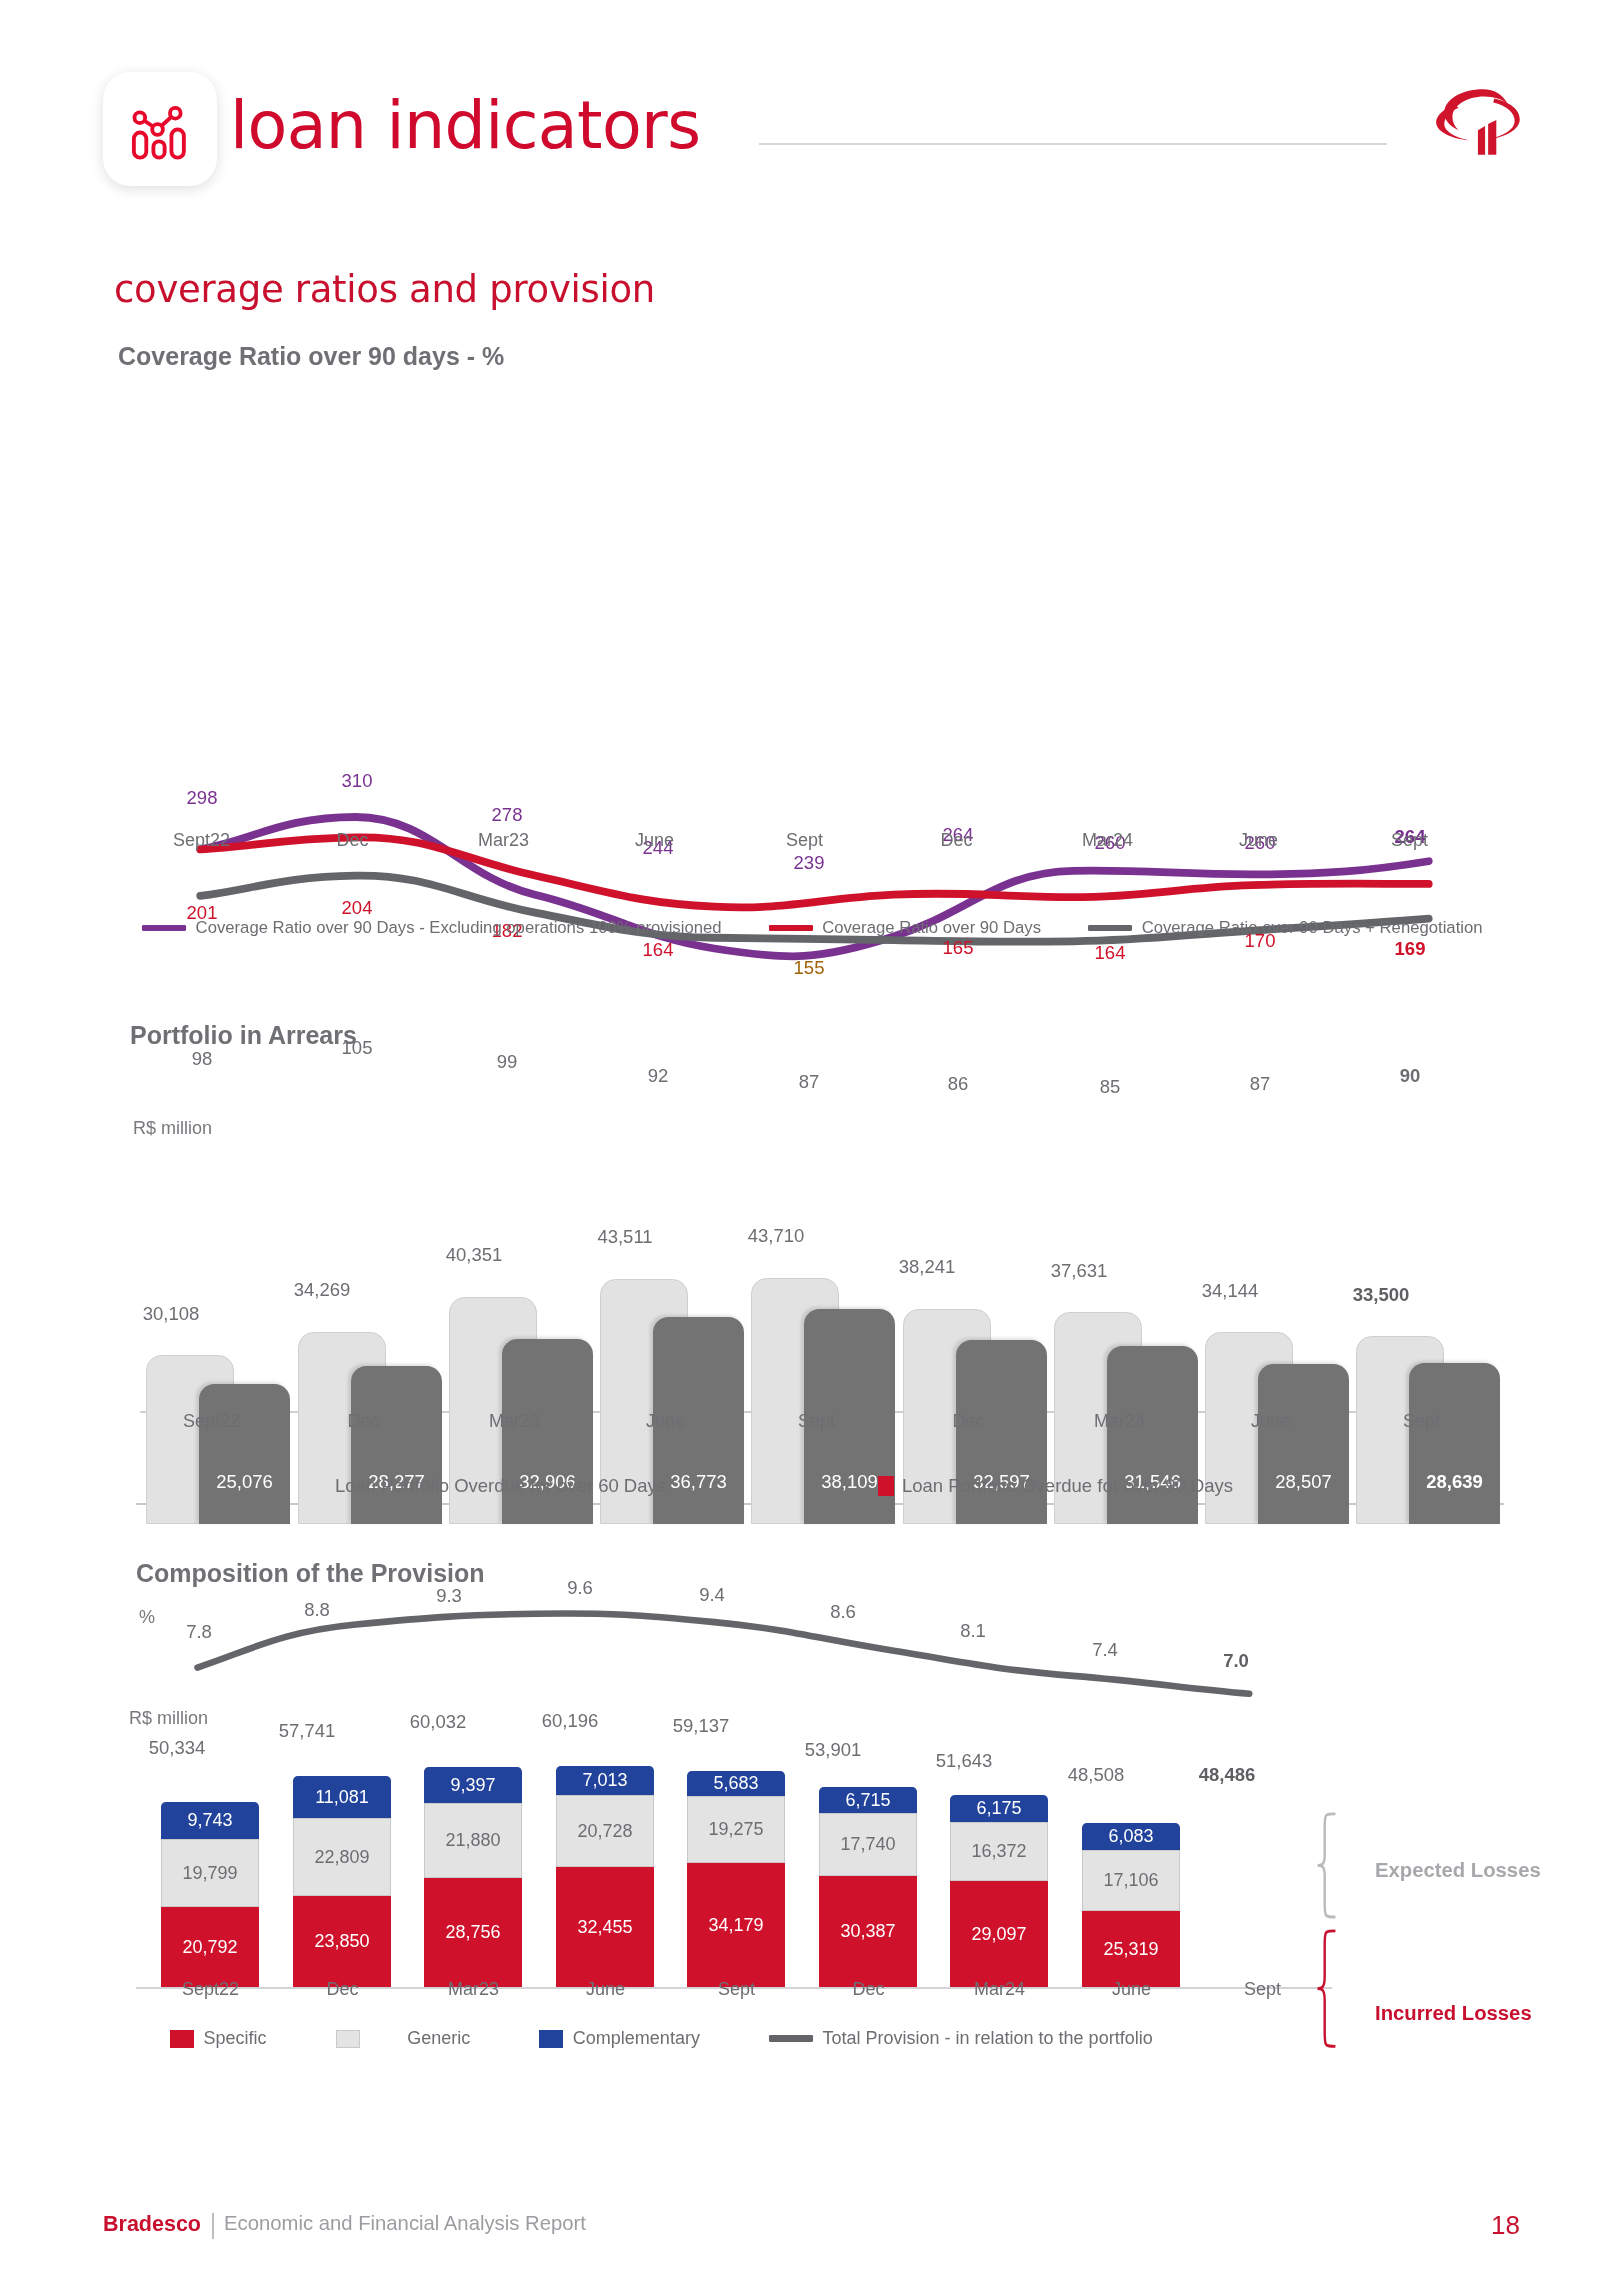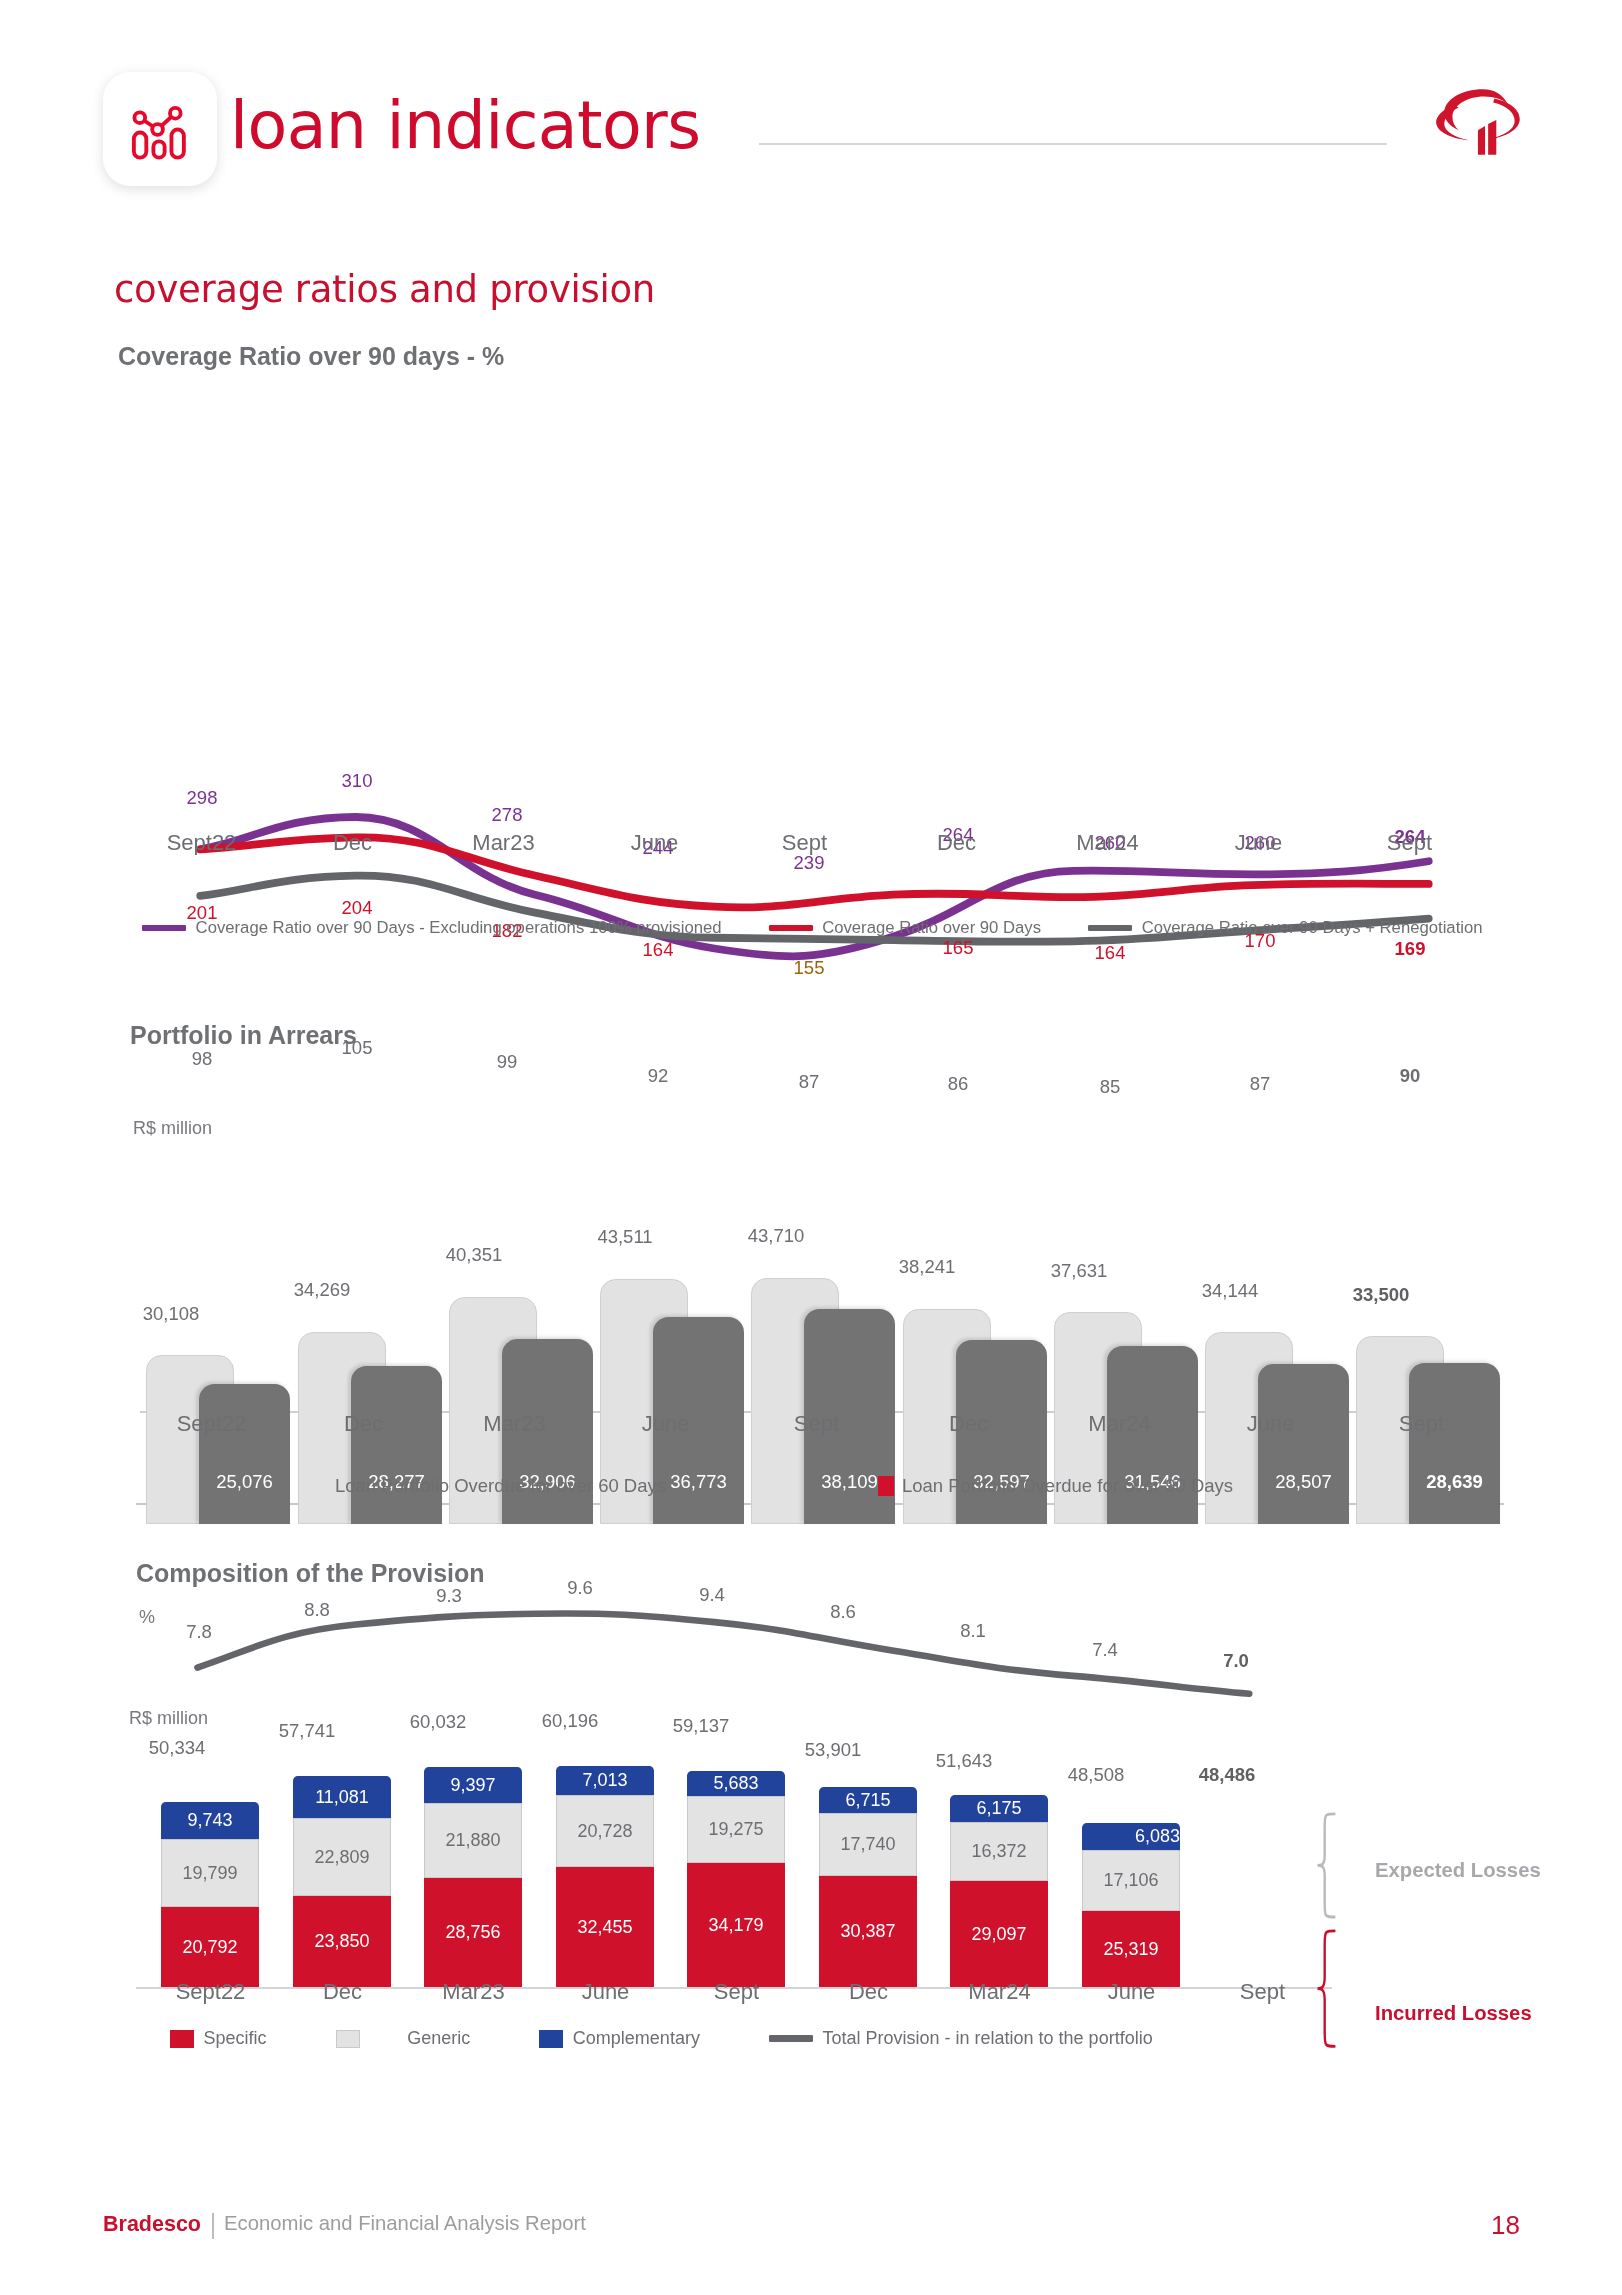--- a/index.html
+++ b/index.html
@@ -52,21 +52,21 @@
   }
   .unit-label {
     position: absolute;
     font-size: 18px; font-weight: 400; color: #77797d;
   }
   .axis-line {
     position: absolute; background: #cfcfd1; height: 1.8px;
   }
   .xtick {
     position: absolute; width: 137px; text-align: center;
-    font-size: 22px; color: #6c6e72;
+    font-size: 18px; color: #6c6e72;
   }
   .dlabel {
     position: absolute; width: 120px; text-align: center;
     font-size: 18.5px; font-weight: 400;
   }
   .dlabel.bold { font-weight: 700; }
 
   
   .legend-row { position: absolute; display: flex; align-items: center; }
   .legend-item { display: flex; align-items: center; }
@@ -439,21 +439,21 @@
       </div>
     <div class="seg gen" style="height:59px;">
         <span>16,372</span>
       </div>
     <div class="seg spec" style="height:106px;">
         <span>29,097</span>
       </div>
   </div>
 
   <div class="stack" style="left:1082px; bottom:63px;">
-    <div class="seg comp" style="height:27px;justify-content:flex-end;">
+    <div class="seg comp" style="height:27px;">
         <span>6,083</span>
       </div>
     <div class="seg gen" style="height:61px;">
         <span>17,106</span>
       </div>
     <div class="seg spec" style="height:76px;">
         <span>25,319</span>
       </div>
   </div>
 

